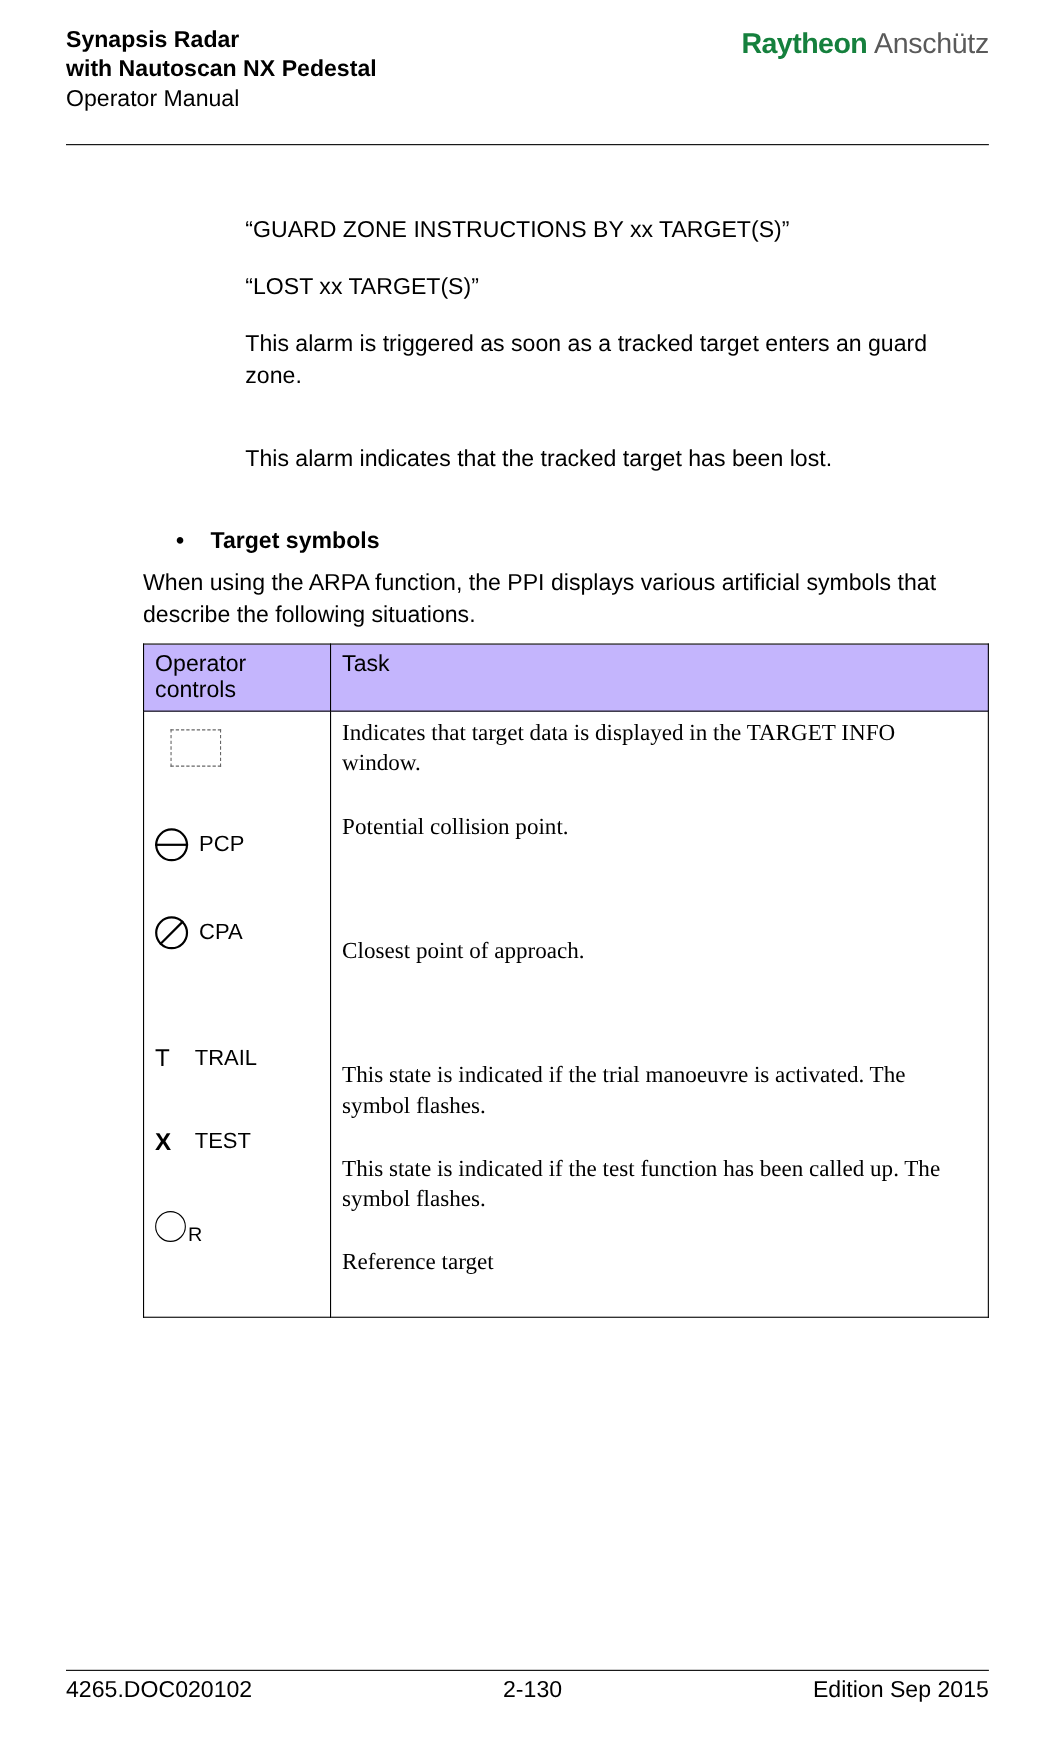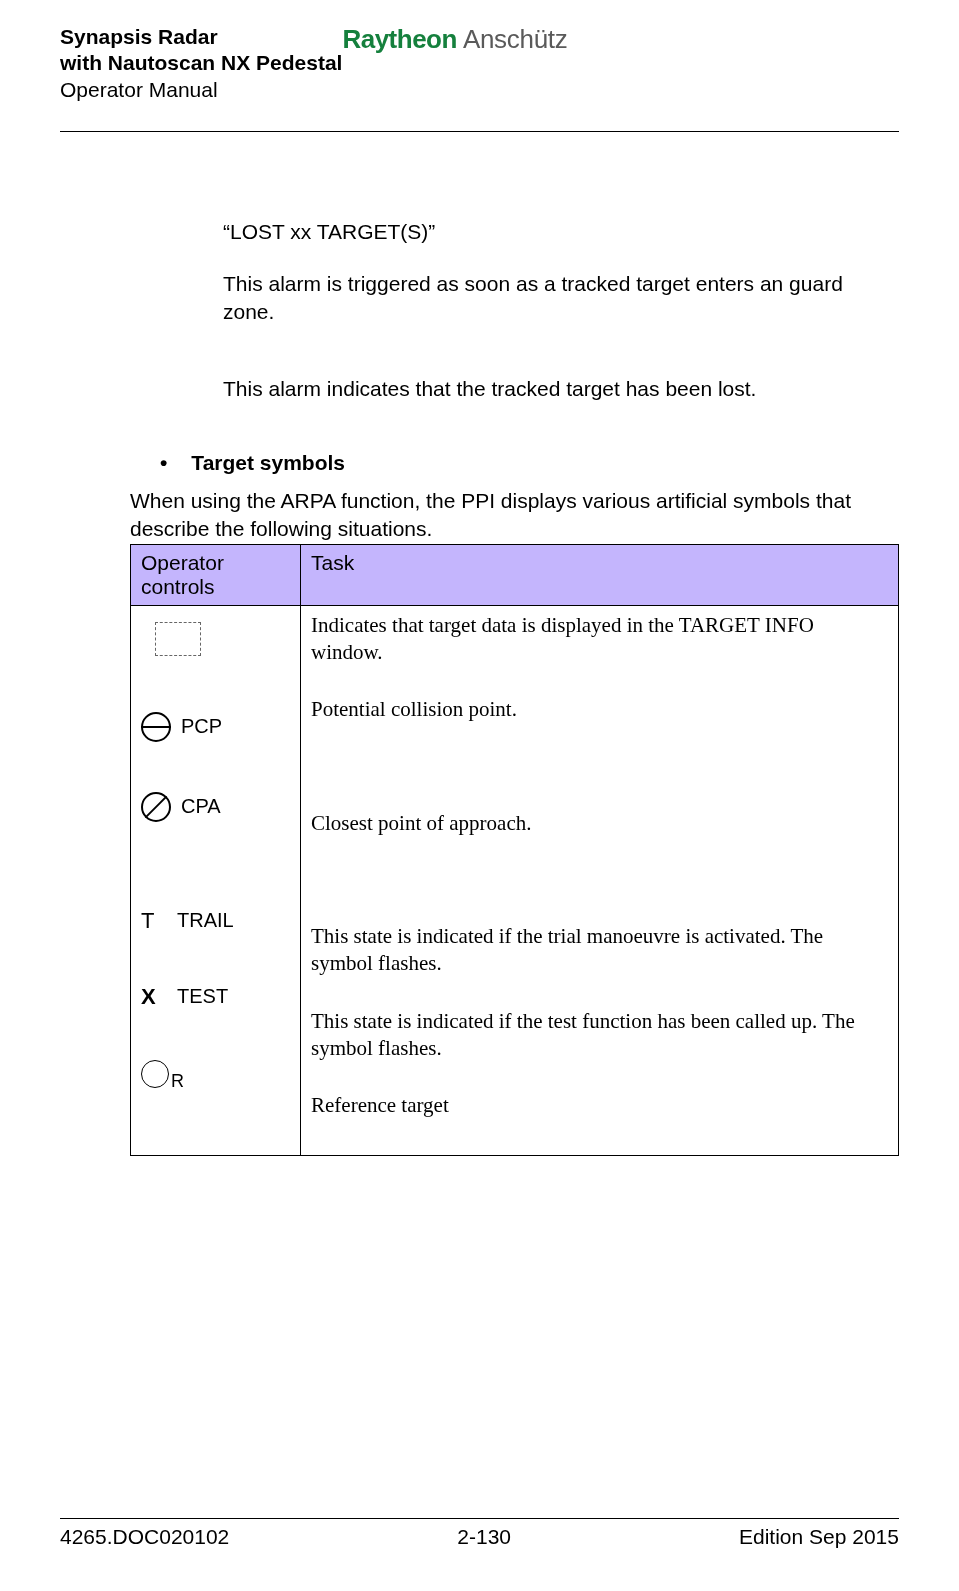--- a/index.html
+++ b/index.html
@@ -6,25 +6,25 @@
     body {
       font-family: Arial, Helvetica, sans-serif;
       background: white;
       width: 959px;
       height: 1591px;
       position: relative;
       padding: 24px 60px 24px 60px;
     }
     .header {
       display: flex;
-      justify-content: flex-start;
+      justify-content: space-between;
       align-items: flex-start;
       border-bottom: 1px solid #000;
       padding-bottom: 28px;
-      margin-bottom: 86px;
+      margin-bottom: 63px;
     }
     .header-left {
       font-size: 21px;
       line-height: 1.25;
     }
     .header-left .bold { font-weight: bold; }
     .logo {
       display: flex;
       align-items: center;
       gap: 6px;
@@ -59,20 +59,21 @@
       padding-left: 30px;
       font-size: 21px;
       font-weight: bold;
       margin-bottom: 12px;
       gap: 24px;
     }
     .bullet-dot { font-weight: bold; }
     .section-intro {
       font-size: 21px;
       line-height: 1.35;
+      margin-bottom: 12px;
     }
     table.symbols {
       border-collapse: collapse;
       width: 100%;
       font-size: 21px;
     }
     table.symbols th, table.symbols td {
       border: 1px solid #000;
       text-align: left;
       vertical-align: top;
@@ -160,20 +161,21 @@
     <div>Operator Manual</div>
   </div>
   <div class="logo">
     <span class="logo-raytheon">Raytheon</span>
     <span class="logo-anschutz">Anschütz</span>
   </div>
 </div>
 
 <div class="content">
 
+  <div class="indented">“GUARD ZONE INSTRUCTIONS BY xx TARGET(S)”</div>
   <div class="indented">“LOST xx TARGET(S)”</div>
 
   <div class="indented gap">This alarm is triggered as soon as a tracked target enters an guard zone.</div>
   <div class="indented gap">This alarm indicates that the tracked target has been lost.</div>
 
   <div class="section-bullet">
     <span class="bullet-dot">•</span>
     <span>Target symbols</span>
   </div>
 

